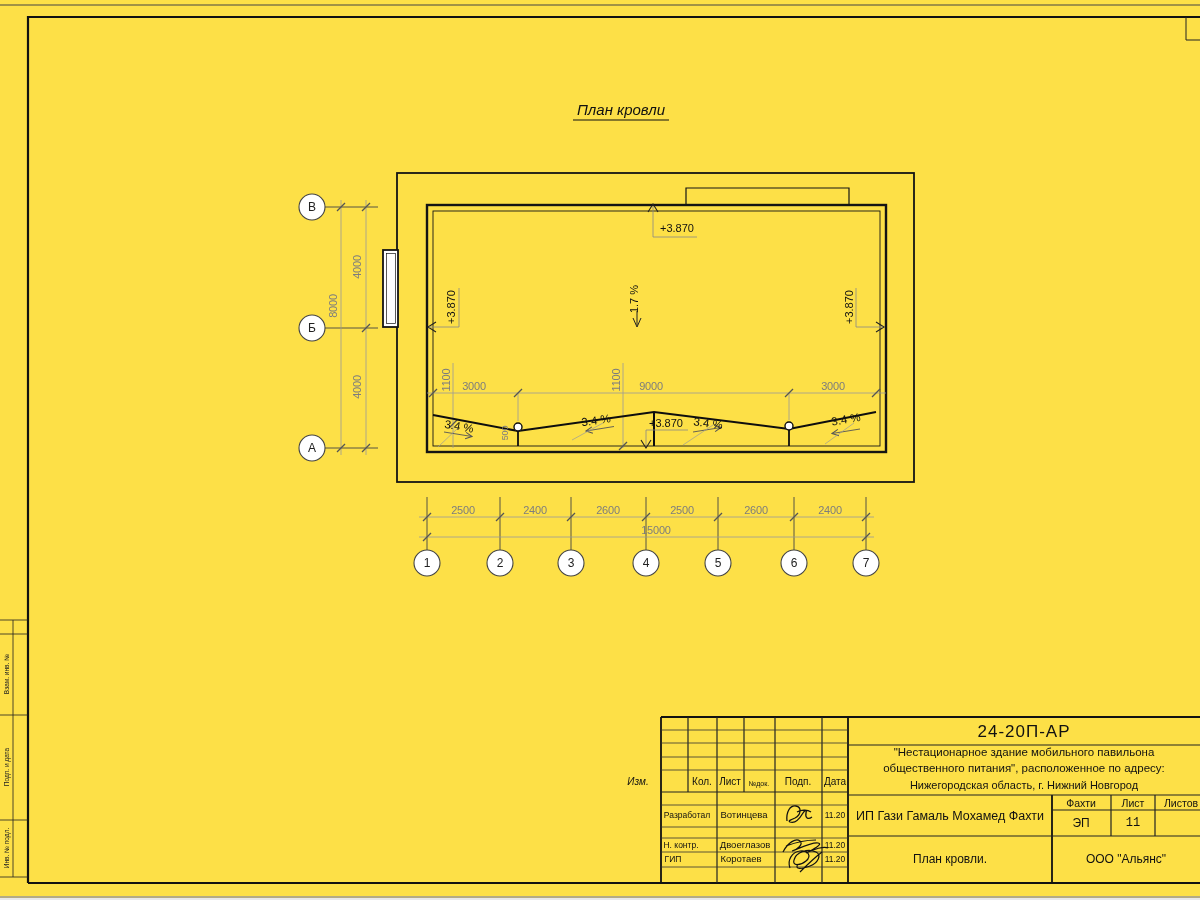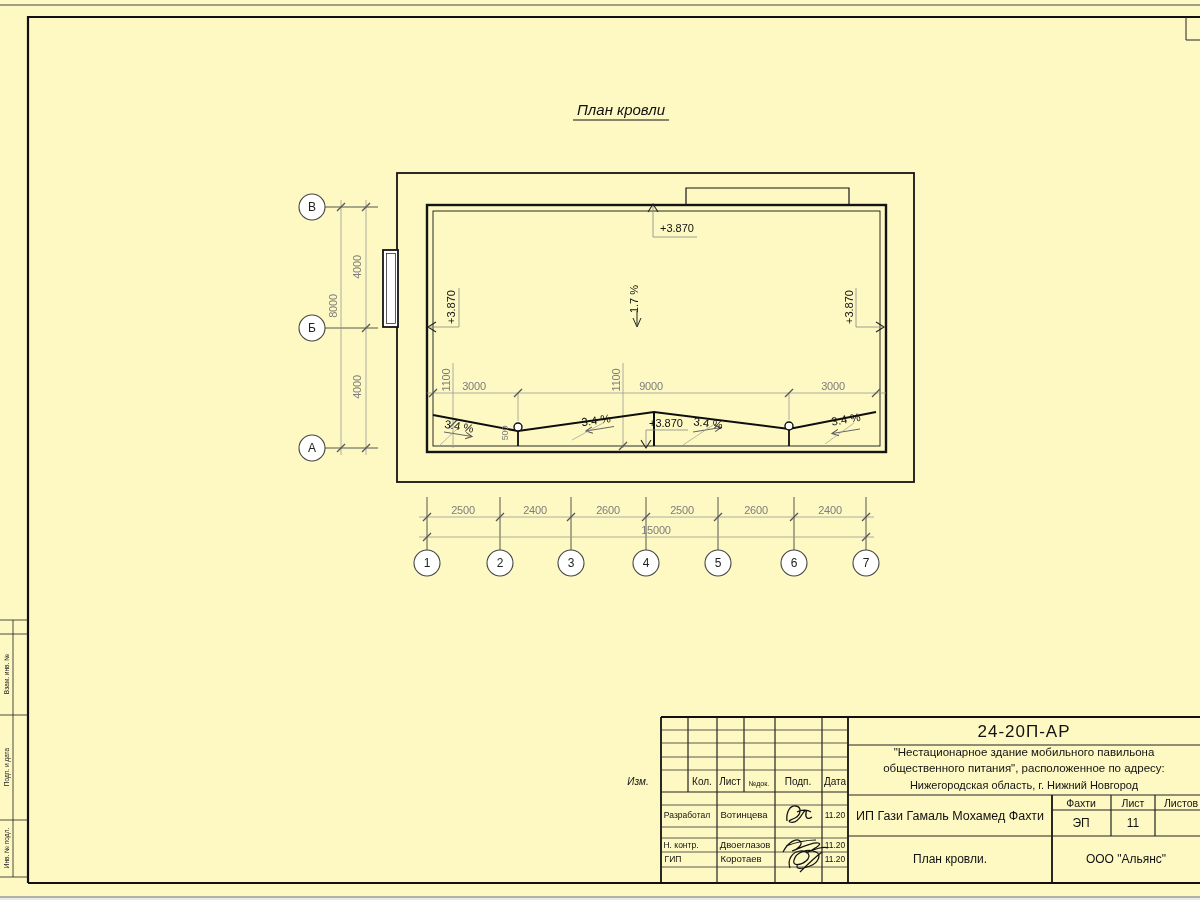--- a/index.html
+++ b/index.html
@@ -1,16 +1,16 @@
 <!DOCTYPE html>
 <html><head>
 <meta charset="utf-8">
 <style>
   html,body{margin:0;padding:0;background:#fff;}
-  .canvas{position:relative;width:1200px;height:900px;background:#fef9c3;overflow:hidden;
+  .canvas{position:relative;width:1200px;height:900px;background:#fde047;overflow:hidden;
           font-family:"Liberation Sans",sans-serif;color:#111;}
   svg.lines{position:absolute;left:0;top:0;}
   .t{position:absolute;white-space:nowrap;transform:translate(-50%,-50%);line-height:1;}
   .rot{transform:translate(-50%,-50%) rotate(-90deg);}
   .dim{color:#7d7d7d;font-size:11px;letter-spacing:-0.2px;}
   .dimS{color:#7d7d7d;font-size:9px;letter-spacing:-0.2px;}
   .elev{color:#111;font-size:11px;}
   .slope{color:#111;font-size:11.5px;}
   .axis{color:#222;font-size:12px;}
   .heading{font-style:italic;font-size:15px;color:#111;border-bottom:1.2px solid #111;
@@ -266,21 +266,21 @@
   <div class="t tb" style="left:1024px;top:769px;font-size:11.5px;">общественного питания", расположенное по адресу:</div>
   <div class="t tb" style="left:1024px;top:785px;font-size:11px;">Нижегородская область, г. Нижний Новгород</div>
   <div class="t tb" style="left:950px;top:816px;font-size:12.5px;">ИП Гази Гамаль Мохамед Фахти</div>
   <div class="t tb" style="left:950px;top:859px;font-size:12px;">План кровли.</div>
   <div class="t tb" style="left:1126px;top:859px;font-size:12px;">ООО "Альянс"</div>
 
   <div class="t tb" style="left:1081px;top:803px;font-size:10.5px;">Фахти</div>
   <div class="t tb" style="left:1133px;top:803px;font-size:10.5px;">Лист</div>
   <div class="t tb" style="left:1181px;top:803px;font-size:10.5px;">Листов</div>
   <div class="t tb" style="left:1081px;top:823px;font-size:12px;">ЭП</div>
-  <div class="t tb" style="left:1133px;top:823px;font-size:12px;">11</div>
+  <div class="t tb" style="left:1133px;top:823px;font-size:12px;font-family:Liberation Mono, monospace;">11</div>
 
   <div class="t tb" style="left:638px;top:782px;font-size:10px;font-style:italic;">Изм.</div>
   <div class="t tb" style="left:702px;top:782px;font-size:10px;">Кол.</div>
   <div class="t tb" style="left:730px;top:782px;font-size:10px;">Лист</div>
   <div class="t tb" style="left:759px;top:783px;font-size:7px;">№док.</div>
   <div class="t tb" style="left:798px;top:782px;font-size:10px;">Подп.</div>
   <div class="t tb" style="left:835px;top:782px;font-size:10px;">Дата</div>
 
   <div class="t tb" style="left:687px;top:815px;font-size:8.5px;">Разработал</div>
   <div class="t tb" style="left:744px;top:815px;font-size:9.5px;">Вотинцева</div>

